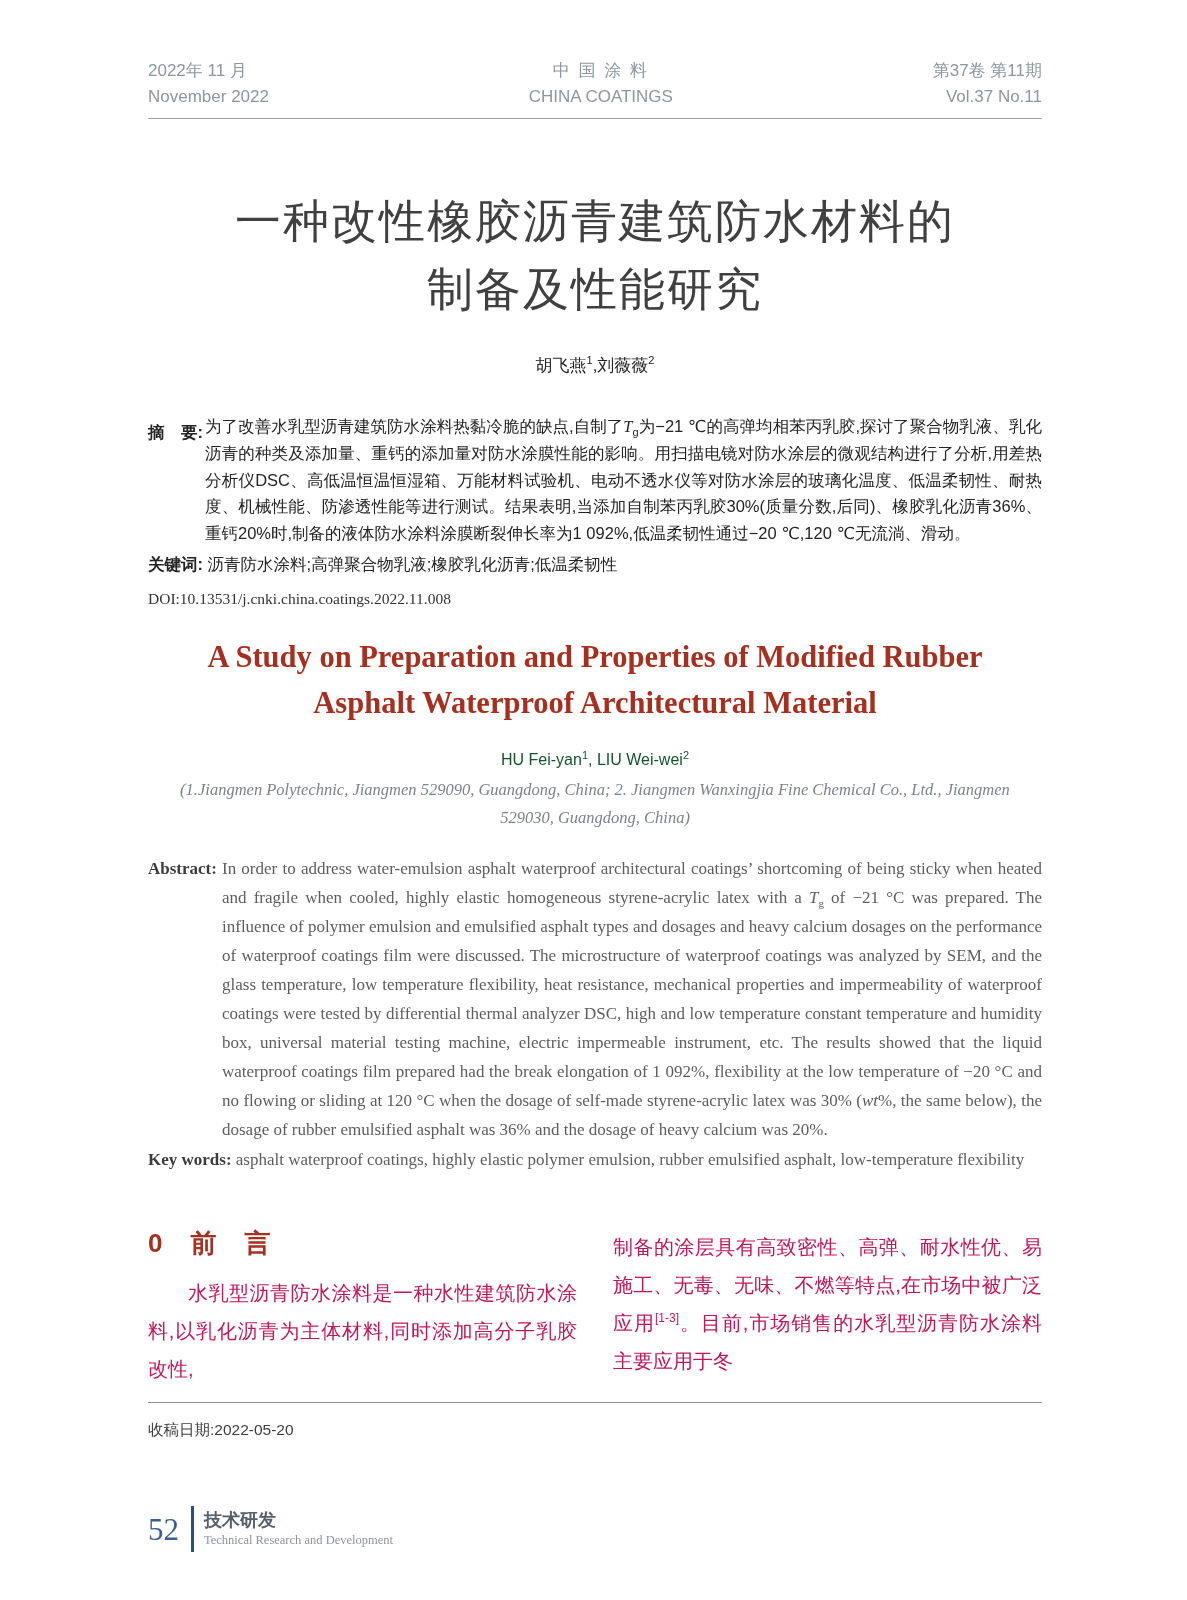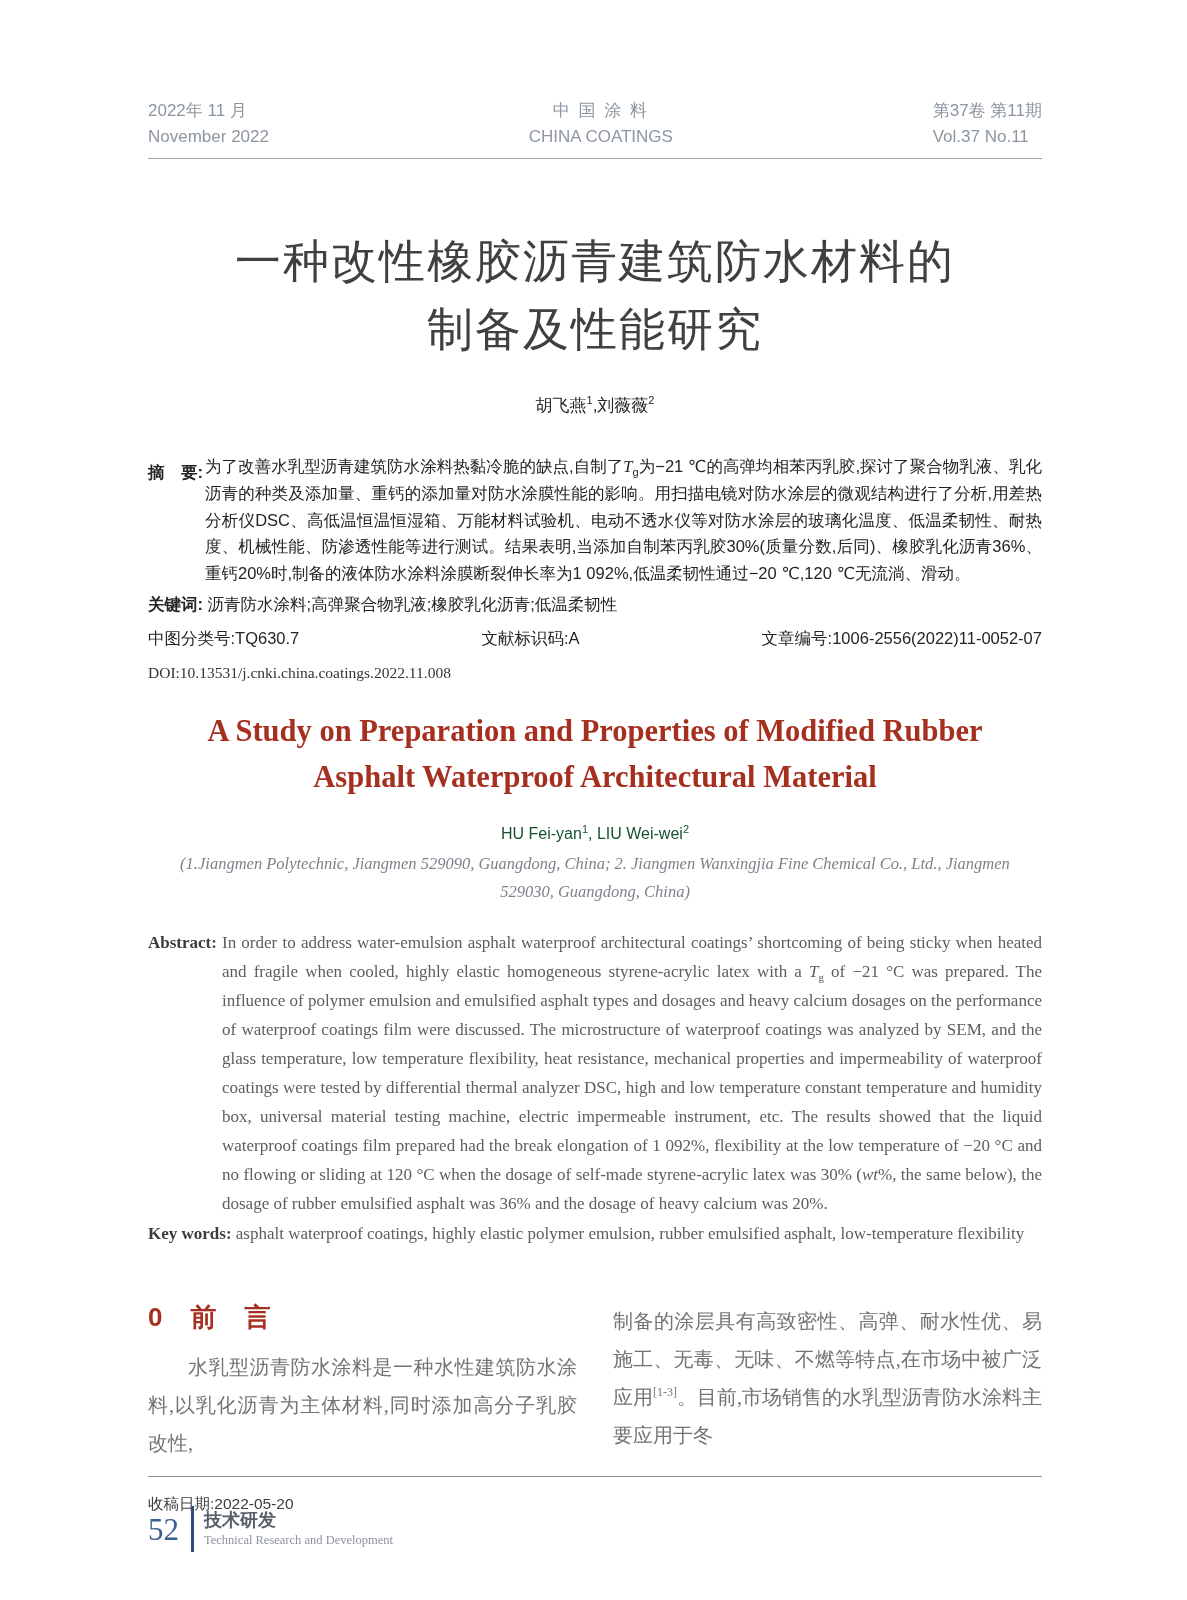--- a/index.html
+++ b/index.html
@@ -17,21 +17,21 @@
   
   .journal-header{
     display:flex;justify-content:space-between;align-items:flex-end;
     color:#8c96a0;font-size:17px;line-height:26px;
     border-bottom:1.5px solid #9aa3ad;padding-bottom:8px;
   }
   .jh-col{display:flex;flex-direction:column;}
   .jh-left{text-align:left;}
   .jh-center{text-align:center;letter-spacing:2px;}
   .jh-center .en{letter-spacing:0;}
-  .jh-right{text-align:left;margin-top:40px;}
+  .jh-right{text-align:right;}
   
   .title-cn{
     margin-top:68px;text-align:center;color:#404040;
     font-weight:normal;font-size:46px;line-height:68px;letter-spacing:2px;
   }
   .authors-cn{margin-top:24px;text-align:center;font-size:17px;color:#222;}
   .affil-cn{margin-top:9px;text-align:center;font-size:17.5px;color:#222;}
   sup.s{font-size:11px;vertical-align:super;line-height:0;}
   
   .abstract-cn{
@@ -82,22 +82,22 @@
   }
   .keywords-en .lbl{font-weight:bold;color:#3c3c3c;}
   
   .intro{margin-top:58px;display:flex;gap:36px;}
   .intro-col{flex:1;min-width:0;}
   .sec-heading{
     color:#a63020;font-weight:bold;font-size:26px;line-height:30px;
     margin-bottom:16px;letter-spacing:1px;
   }
   .body-para{
-    font-family:Liberation Serif, serif;
-    font-size:20px;line-height:38px;text-align:justify;color:#737373;
+    font-family:Liberation Sans, sans-serif;
+    font-size:20px;line-height:38px;text-align:justify;color:#be185d;
   }
   .indent2{text-indent:2em;}
   .ref-sup{font-size:12px;vertical-align:super;line-height:0;}
   
   .foot-rule{border-top:1px solid #8f8f8f;margin-top:14px;}
   .footnotes{margin-top:10px;font-size:15.5px;line-height:33px;color:#3d3d3d;}
   
   .page-footer{
     position:absolute;left:135px;bottom:48px;
     display:flex;align-items:center;
@@ -147,25 +147,20 @@
   <div class="abstract-cn">
     <span class="lbl">摘　要:</span>
     <span>为了改善水乳型沥青建筑防水涂料热黏冷脆的缺点,自制了</span><span class="tg-t">T</span><span class="tg-g">g</span><span>为−21 ℃的高弹均相苯丙乳胶,探讨了聚合物乳液、乳化沥青的种类及添加量、重钙的添加量对防水涂膜性能的影响。用扫描电镜对防水涂层的微观结构进行了分析,用差热分析仪DSC、高低温恒温恒湿箱、万能材料试验机、电动不透水仪等对防水涂层的玻璃化温度、低温柔韧性、耐热度、机械性能、防渗透性能等进行测试。结果表明,当添加自制苯丙乳胶30%(质量分数,后同)、橡胶乳化沥青36%、重钙20%时,制备的液体防水涂料涂膜断裂伸长率为1 092%,低温柔韧性通过−20 ℃,120 ℃无流淌、滑动。</span>
   </div>
 
   <div class="keywords-cn">
     <span class="lbl">关键词:</span>
     <span>沥青防水涂料;高弹聚合物乳液;橡胶乳化沥青;低温柔韧性</span>
   </div>
 
-  <div class="meta-row">
-    <span>中图分类号:TQ630.7</span>
-    <span>文献标识码:A</span>
-    <span>文章编号:1006-2556(2022)11-0052-07</span>
-  </div>
 
   <div class="doi-line">DOI:10.13531/j.cnki.china.coatings.2022.11.008</div>
 
   <h2 class="title-en">A Study on Preparation and Properties of Modified Rubber Asphalt Waterproof Architectural Material</h2>
 
   <div class="authors-en">
     <span>HU Fei-yan</span><sup class="s">1</sup><span>, </span><span>LIU Wei-wei</span><sup class="s">2</sup>
   </div>
 
   <div class="affil-en">(1.Jiangmen Polytechnic, Jiangmen 529090, Guangdong, China; 2. Jiangmen Wanxingjia Fine Chemical Co., Ltd., Jiangmen 529030, Guangdong, China)</div>

